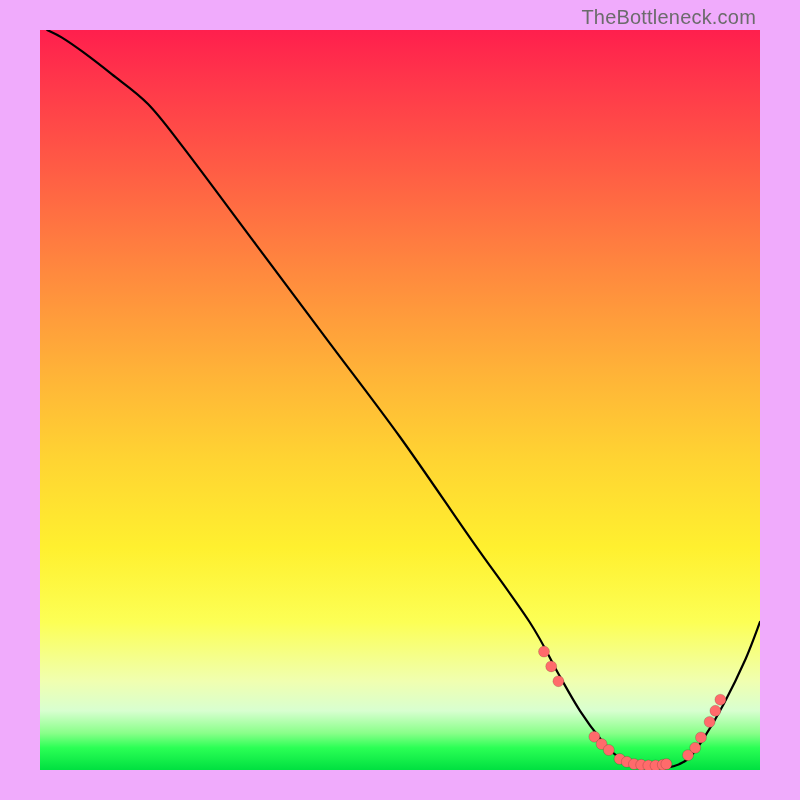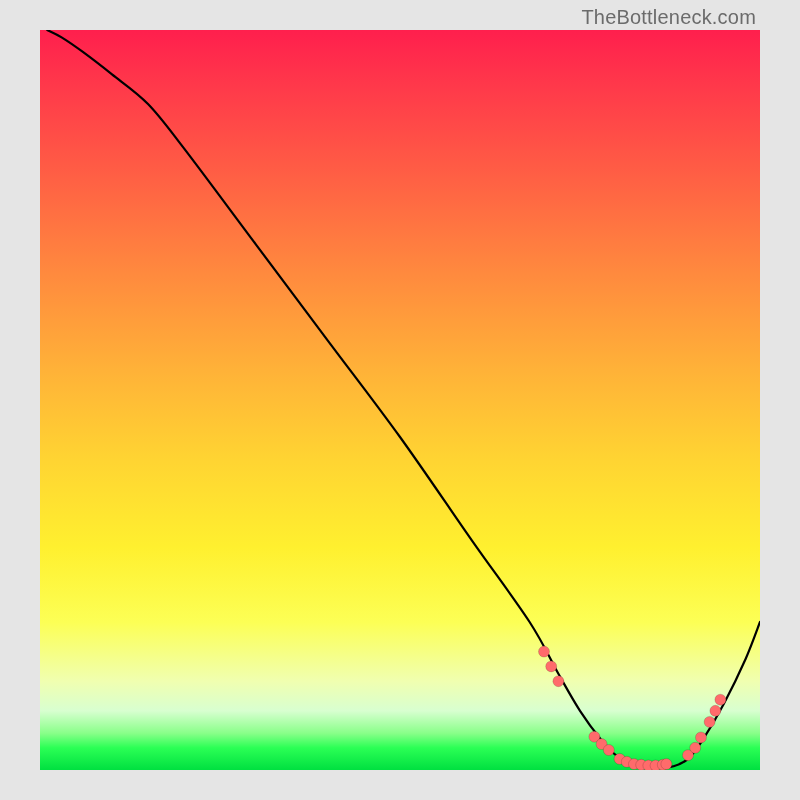--- a/index.html
+++ b/index.html
@@ -8,21 +8,21 @@
     width: 800px;
     height: 800px;
     background: #000;
     overflow: hidden;
     font-family: Arial, Helvetica, sans-serif;
   }
   .frame {
     position: relative;
     width: 800px;
     height: 800px;
-    background: #e5e5e5;
+    background: #f0abfc;
   }
   .plot {
     position: absolute;
     left: 40px;
     top: 30px;
     width: 720px;
     height: 740px;
     
     background: linear-gradient(
       to bottom,

